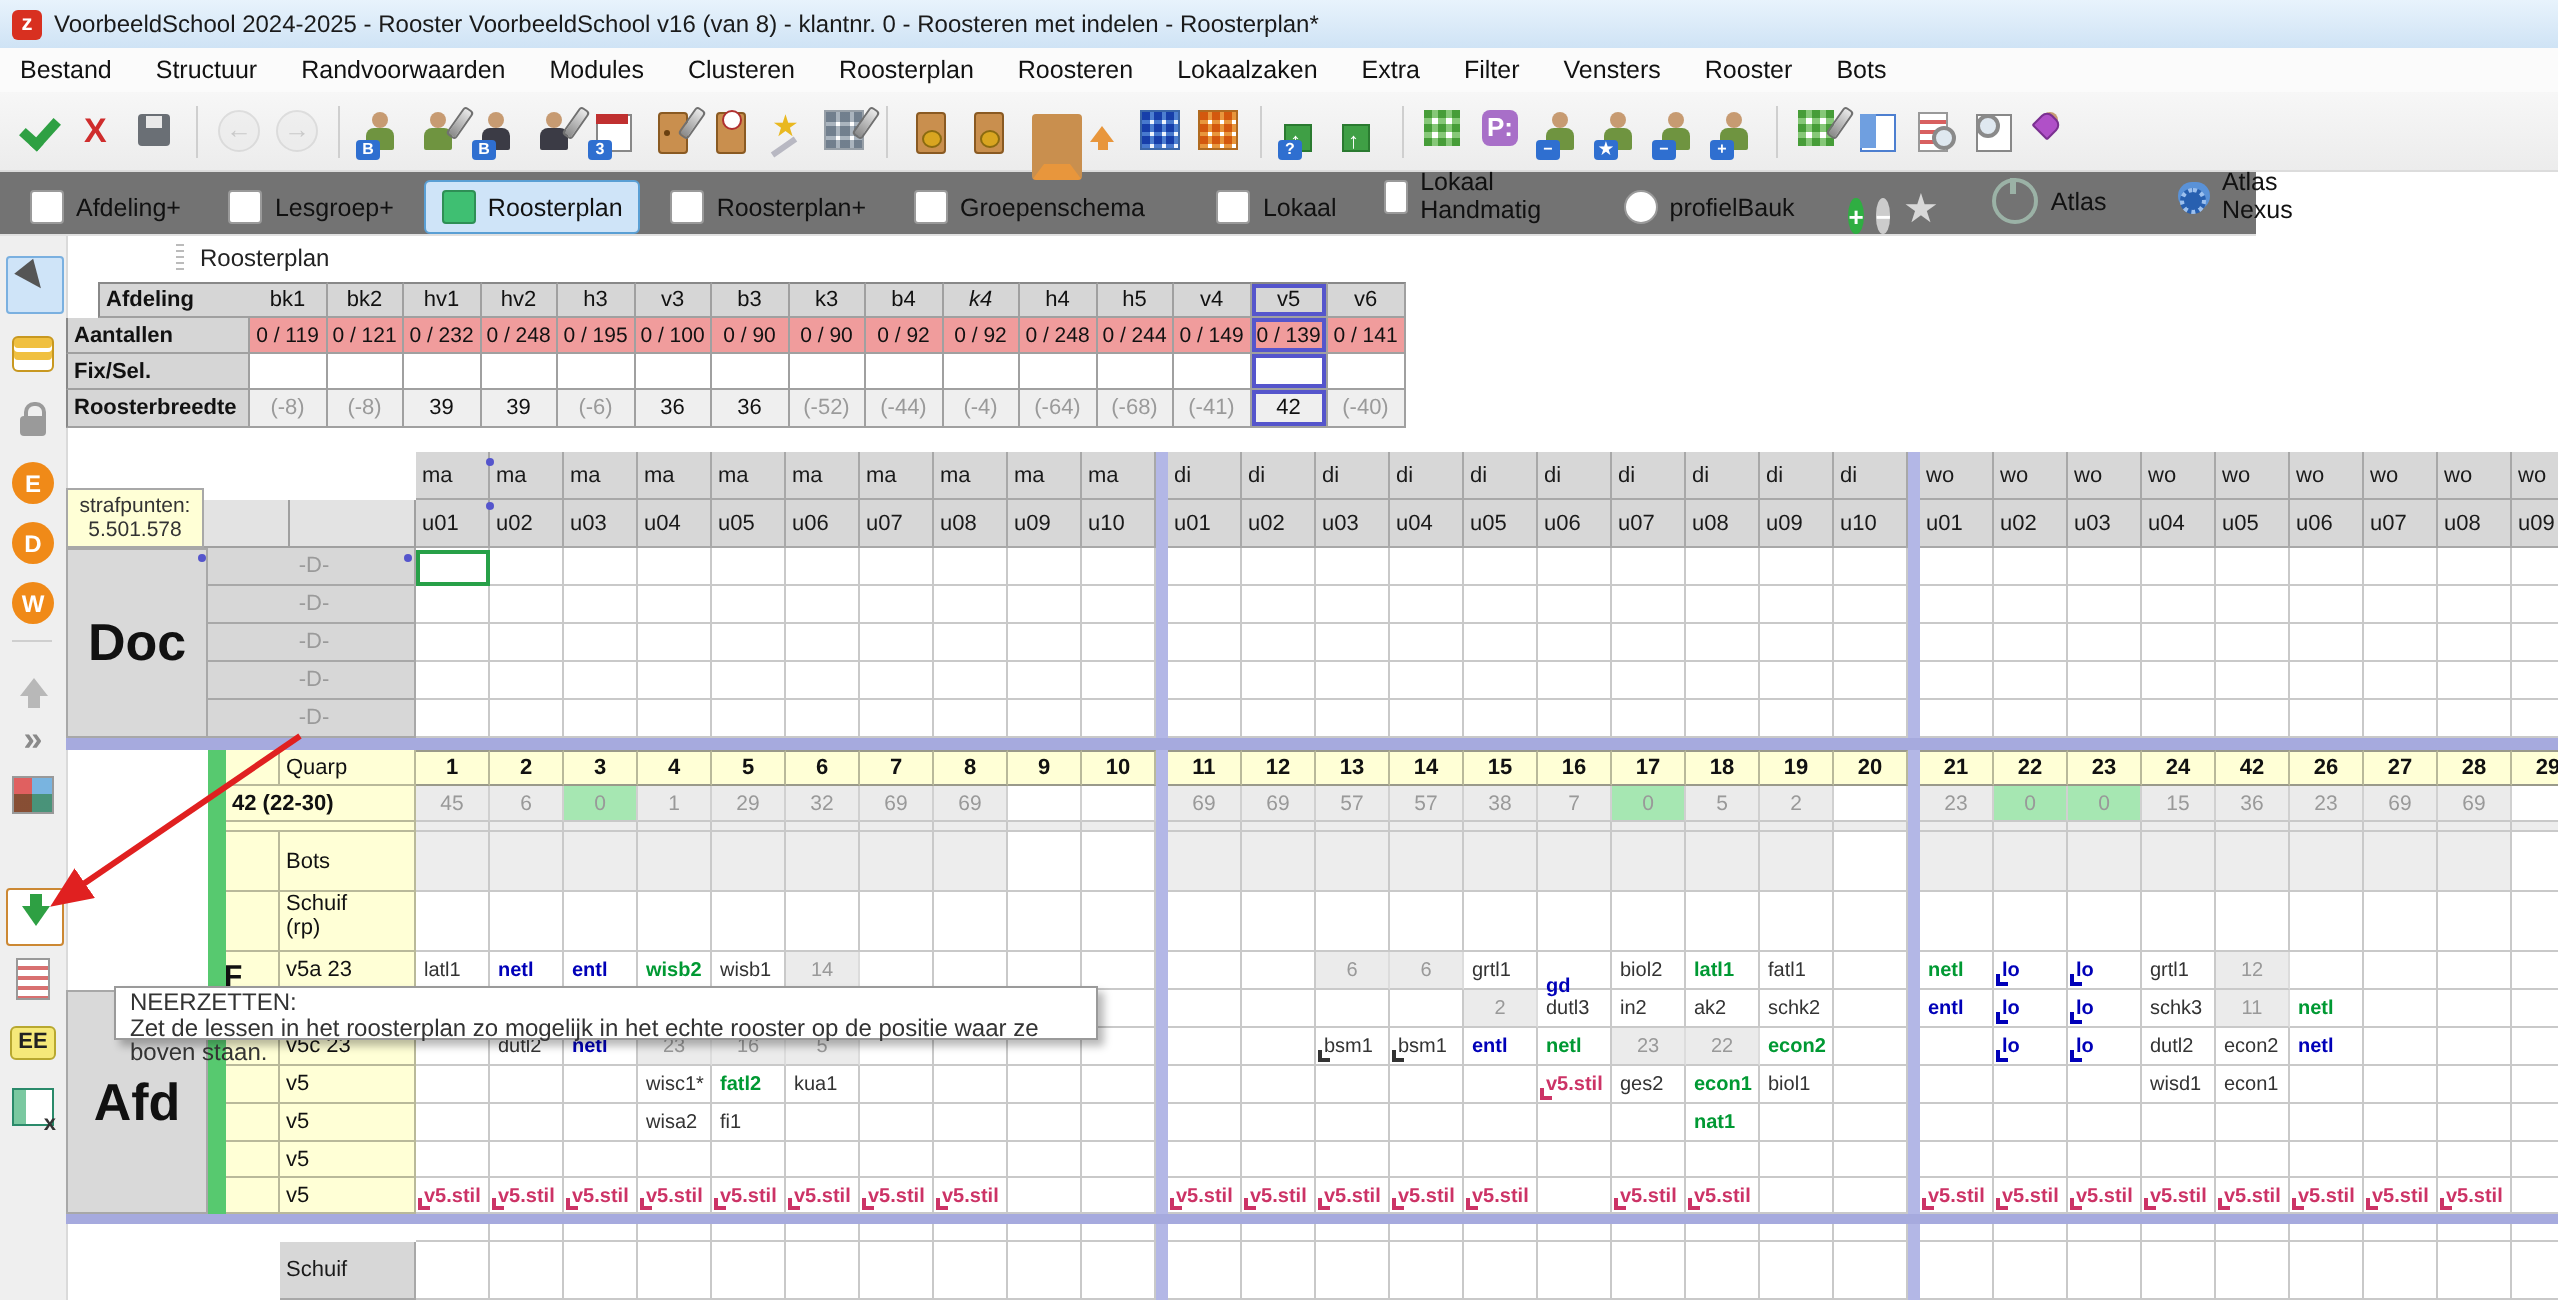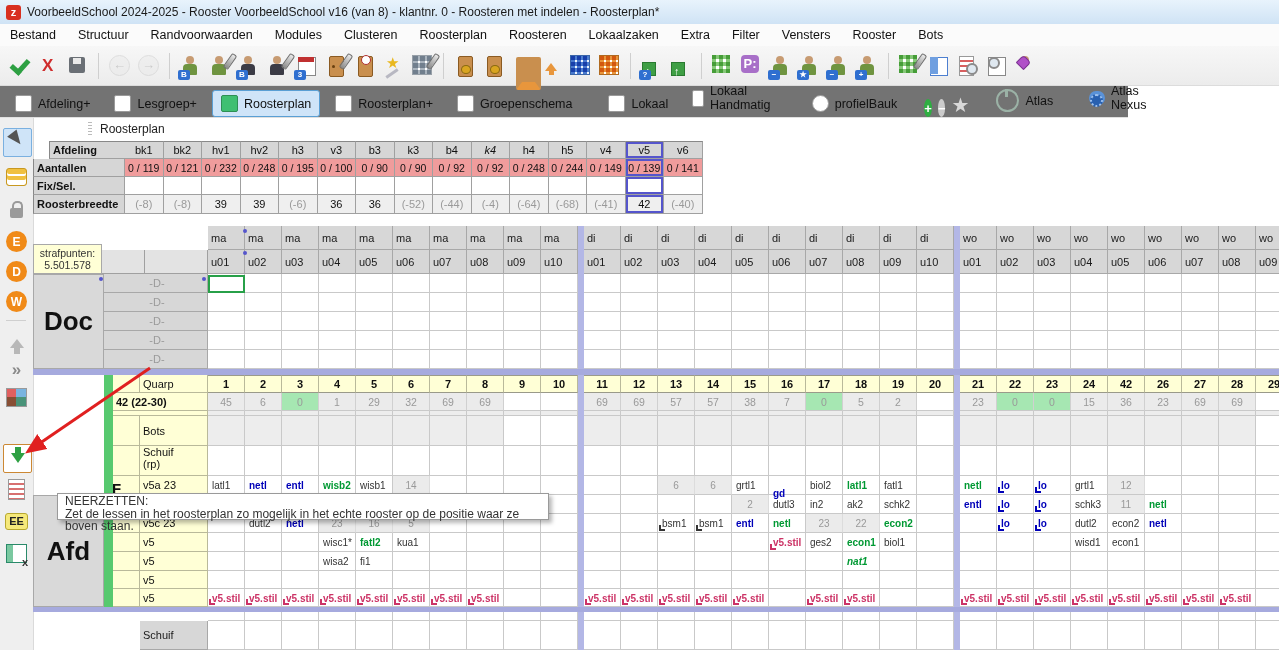--- a/index.html
+++ b/index.html
@@ -1070,21 +1070,21 @@
       <div class="gcell" style="position: absolute; left: 997px; top: 552px; width: 37px; height: 19px;"></div>
       <div class="gcell" style="position: absolute; left: 1034px; top: 552px; width: 37px; height: 19px;"></div>
       <div class="gcell" style="position: absolute; left: 1071px; top: 552px; width: 37px; height: 19px;"></div>
       <div class="gcell" style="position: absolute; left: 1108px; top: 552px; width: 37px; height: 19px;"></div>
       <div class="gcell" style="position: absolute; left: 1145px; top: 552px; width: 37px; height: 19px;"></div>
       <div class="gcell" style="position: absolute; left: 1182px; top: 552px; width: 37px; height: 19px;"></div>
       <div class="gcell" style="position: absolute; left: 1219px; top: 552px; width: 37px; height: 19px;"></div>
       <div class="gcell" style="position: absolute; left: 1256px; top: 552px; width: 37px; height: 19px;"></div>
       <div class="lesson plain" style="position: absolute; left: 319px; top: 552px; width: 37px; height: 19px;">wisa2</div>
       <div class="lesson plain" style="position: absolute; left: 356px; top: 552px; width: 37px; height: 19px;">fi1</div>
-      <div class="lesson green" style="position: absolute; left: 843px; top: 552px; width: 37px; height: 19px; font-style: italic;">nat1</div>
+      <div class="lesson green" style="position: absolute; left: 843px; top: 552px; width: 37px; height: 19px;">nat1</div>
       <div class="ycell" style="position: absolute; left: 113px; top: 571px; width: 27px; height: 18px;"></div>
       <div class="ycell" style="position: absolute; left: 140px; top: 571px; width: 68px; height: 18px;">v5</div>
       <div class="gcell" style="position: absolute; left: 208px; top: 571px; width: 37px; height: 18px;"></div>
       <div class="gcell" style="position: absolute; left: 245px; top: 571px; width: 37px; height: 18px;"></div>
       <div class="gcell" style="position: absolute; left: 282px; top: 571px; width: 37px; height: 18px;"></div>
       <div class="gcell" style="position: absolute; left: 319px; top: 571px; width: 37px; height: 18px;"></div>
       <div class="gcell" style="position: absolute; left: 356px; top: 571px; width: 37px; height: 18px;"></div>
       <div class="gcell" style="position: absolute; left: 393px; top: 571px; width: 37px; height: 18px;"></div>
       <div class="gcell" style="position: absolute; left: 430px; top: 571px; width: 37px; height: 18px;"></div>
       <div class="gcell" style="position: absolute; left: 467px; top: 571px; width: 37px; height: 18px;"></div>

